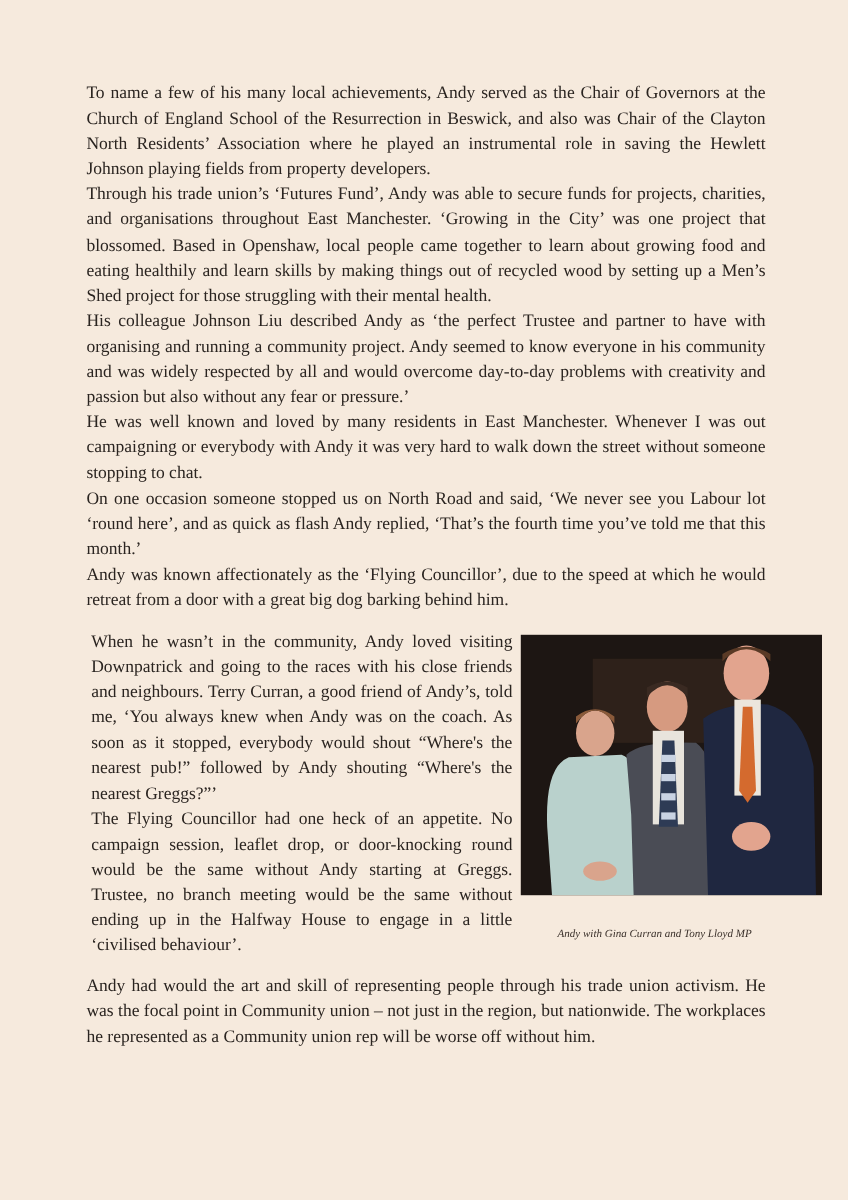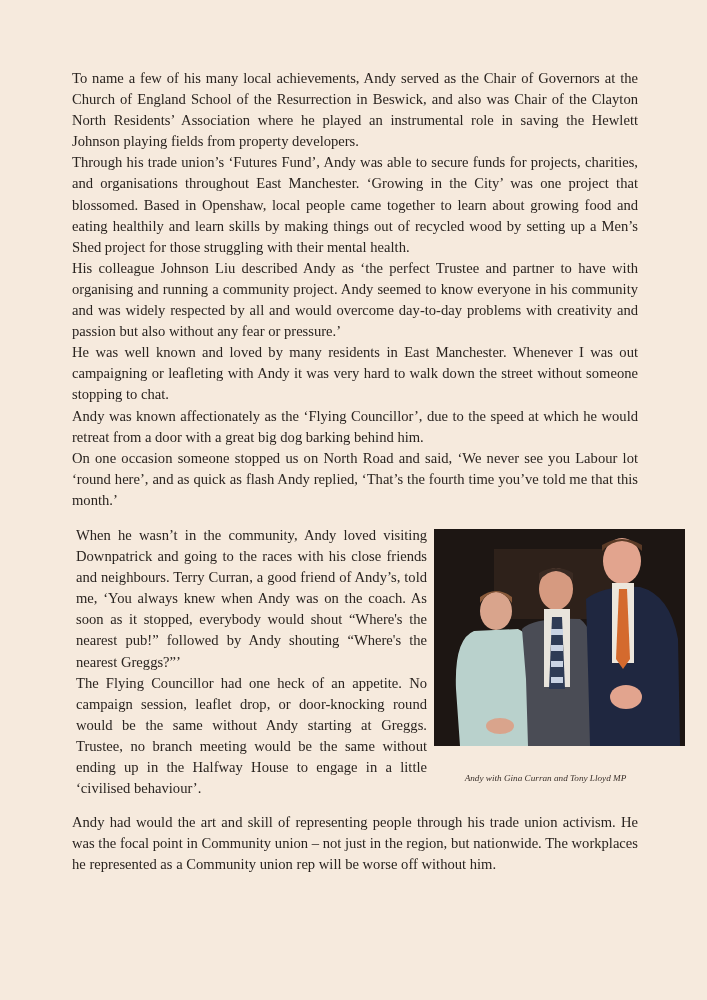--- a/index.html
+++ b/index.html
@@ -38,23 +38,23 @@
   .bottom { margin-top: 17px; }
 </style>
 </head>
 <body>
 
 <div class="page">
   <div class="top-block">
     <p>To name a few of his many local achievements, Andy served as the Chair of Governors at the Church of England School of the Resurrection in Beswick, and also was Chair of the Clayton North Residents’ Association where he played an instrumental role in saving the Hewlett Johnson playing fields from property developers.</p>
     <p>Through his trade union’s ‘Futures Fund’, Andy was able to secure funds for projects, charities, and organisations throughout East Manchester. ‘Growing in the City’ was one project that blossomed. Based in Openshaw, local people came together to learn about growing food and eating healthily and learn skills by making things out of recycled wood by setting up a Men’s Shed project for those struggling with their mental health.</p>
     <p>His colleague Johnson Liu described Andy as ‘the perfect Trustee and partner to have with organising and running a community project. Andy seemed to know everyone in his community and was widely respected by all and would overcome day-to-day problems with creativity and passion but also without any fear or pressure.’</p>
-    <p>He was well known and loved by many residents in East Manchester. Whenever I was out campaigning or leafleting with Andy it was very hard to walk down the street without someone stopping to chat.</p>
+    <p>He was well known and loved by many residents in East Manchester. Whenever I was out campaigning or everybody with Andy it was very hard to walk down the street without someone stopping to chat.</p>
+    <p>On one occasion someone stopped us on North Road and said, ‘We never see you Labour lot ‘round here’, and as quick as flash Andy replied, ‘That’s the fourth time you’ve told me that this month.’</p>
     <p>Andy was known affectionately as the ‘Flying Councillor’, due to the speed at which he would retreat from a door with a great big dog barking behind him.</p>
-    <p>On one occasion someone stopped us on North Road and said, ‘We never see you Labour lot ‘round here’, and as quick as flash Andy replied, ‘That’s the fourth time you’ve told me that this month.’</p>
   </div>
 
   <div class="split">
     <div class="left">
       <p>When he wasn’t in the community, Andy loved visiting Downpatrick and going to the races with his close friends and neighbours. Terry Curran, a good friend of Andy’s, told me, ‘You always knew when Andy was on the coach. As soon as it stopped, everybody would shout “Where's the nearest pub!” followed by Andy shouting “Where's the nearest Greggs?”’</p>
       <p>The Flying Councillor had one heck of an appetite. No campaign session, leaflet drop, or door-knocking round would be the same without Andy starting at Greggs. Trustee, no branch meeting would be the same without ending up in the Halfway House to engage in a little ‘civilised behaviour’.</p>
     </div>
     <figure class="photo-wrap" style="margin:0;">
       <div class="photo" title="Photo of three people: a woman in a pale blue dress, a man in a grey suit with a patterned tie, and a taller man in a navy suit with an orange tie">
         <svg width="251" height="217" viewBox="0 0 251 217">

